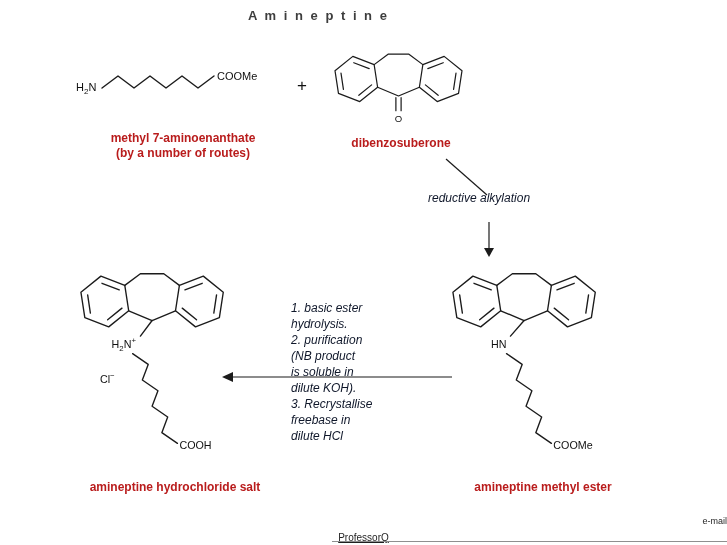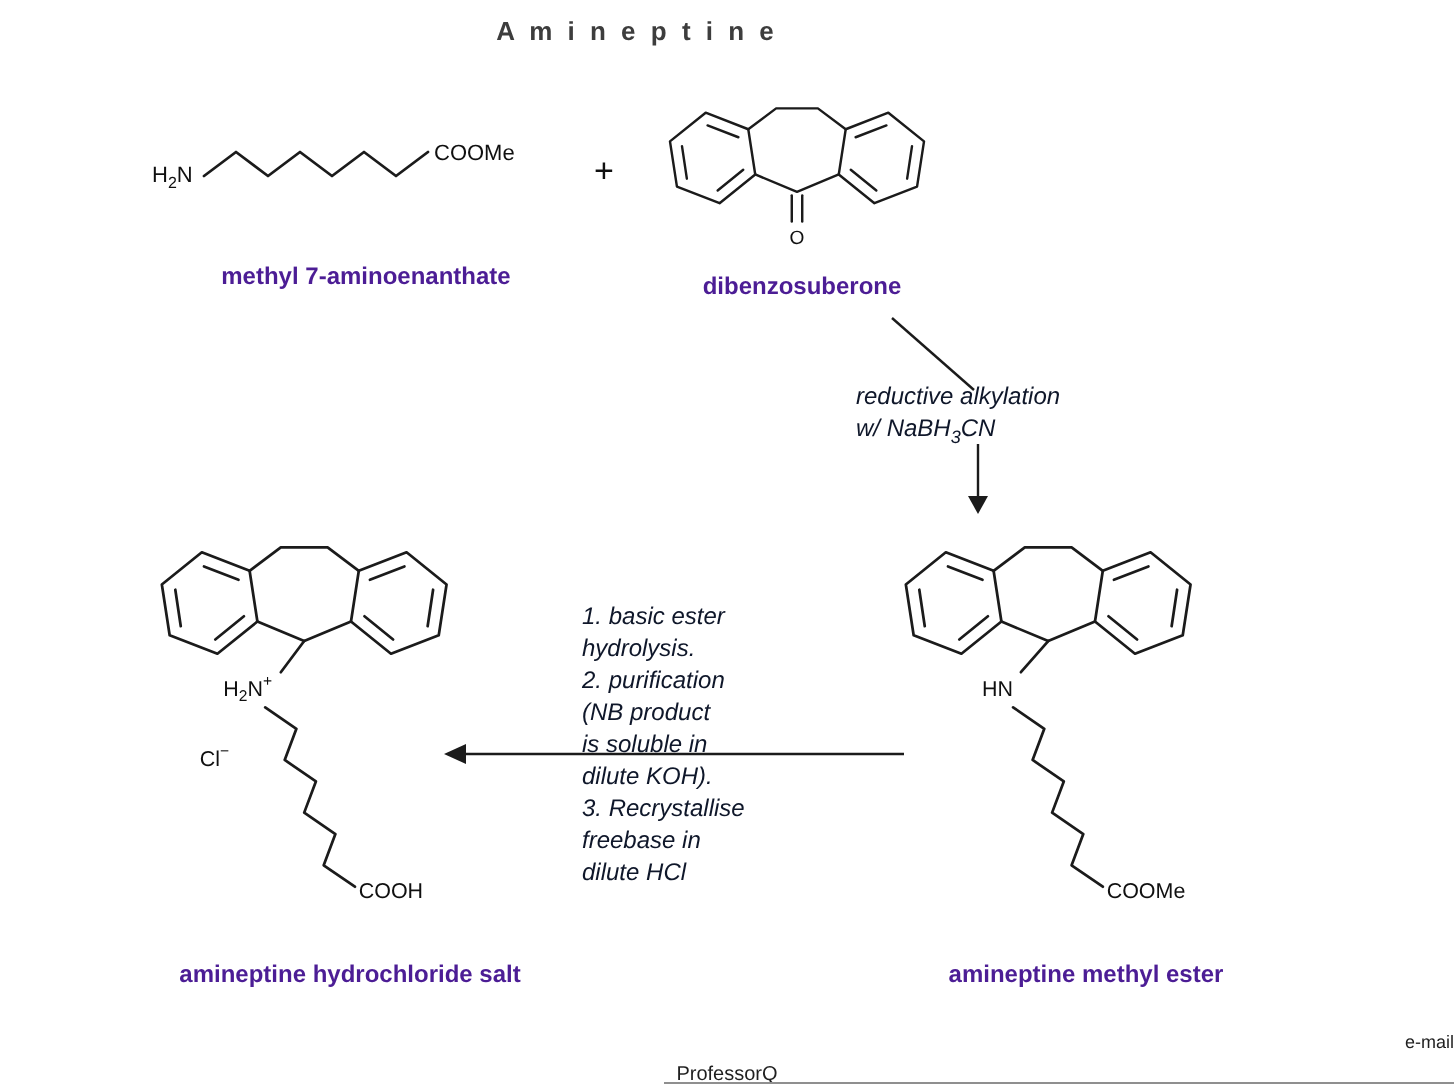--- a/index.html
+++ b/index.html
@@ -2,21 +2,21 @@
 <html><head>
 <meta charset="utf-8">
 <style>
   * { margin:0; padding:0; box-sizing:border-box; }
   html,body { background:#ffffff; }
   body { font-family:"Liberation Sans", sans-serif; color:#1a1a1a; }
   .page { position:relative; width:727px; height:545px; background:#fff; overflow:hidden; }
   .abs { position:absolute; }
   .title { top:8px; left:0; width:637px; text-align:center; font-weight:bold;
            font-size:13px; letter-spacing:2px; color:#3d3d3d; }
-  .struct-label { font-weight:bold; font-size:12px; line-height:15px; text-align:center; color:#4c1d95; }
+  .struct-label { font-weight:bold; font-size:12px; line-height:15px; text-align:center; color:#b91c1c; }
   .italic-note { font-style:italic; font-size:12px; line-height:16px; color:#0f172a; }
   .pre { white-space:pre-line; }
   .plus-sign { font-size:17px; color:#101010; }
   svg text { font-family:"Liberation Sans", sans-serif; font-size:11px; fill:#101010; stroke:none; }
   .bonds { fill:none; stroke:#1b1b1b; stroke-width:1.4; stroke-linejoin:round; stroke-linecap:round; }
   .overlay { pointer-events:none; }
   .footer { left:0; top:516px; width:727px; text-align:center; color:#1f1f1f; }
   .footer .email { font-size:9px;text-align:right; }
   .footer .link { font-size:10px; text-decoration:underline; cursor:pointer; display:inline-block; margin-top:6px; }
   .bottom-rule { top:541px; left:332px; width:395px; height:1px; background:#8f8f8f; }
@@ -57,27 +57,27 @@
     <use href="#tricyclic"></use>
     <g class="bonds">
       <line x1="73" y1="64" x2="73" y2="79"></line>
       <line x1="79" y1="64" x2="79" y2="79"></line>
     </g>
     <text x="76" y="92" text-anchor="middle">O</text>
   </svg>
 
   <div class="abs struct-label" style="left:58px; top:131px; width:250px;">
     <div>methyl 7-aminoenanthate</div>
+    <div>(by a number of routes)</div>
   </div>
 
   <div class="abs struct-label" style="left:331px; top:136px; width:140px;">dibenzosuberone</div>
 
   <div class="abs italic-note" style="left:428px; top:190px;">
     <div>reductive alkylation</div>
-    <div><span>w/ NaBH</span><sub style="font-size:9px;">3</sub><span>CN</span></div>
   </div>
 
   <div class="abs italic-note pre" style="left:291px; top:300px; width:120px;">1. basic ester
 hydrolysis.
 2. purification
 (NB product
 is soluble in
 dilute KOH).
 3. Recrystallise
 freebase in

